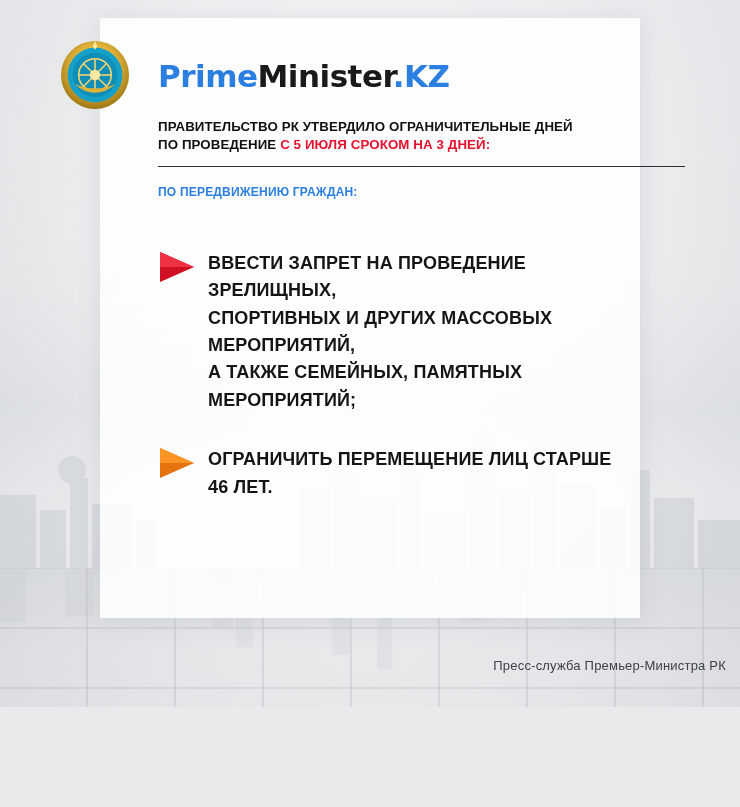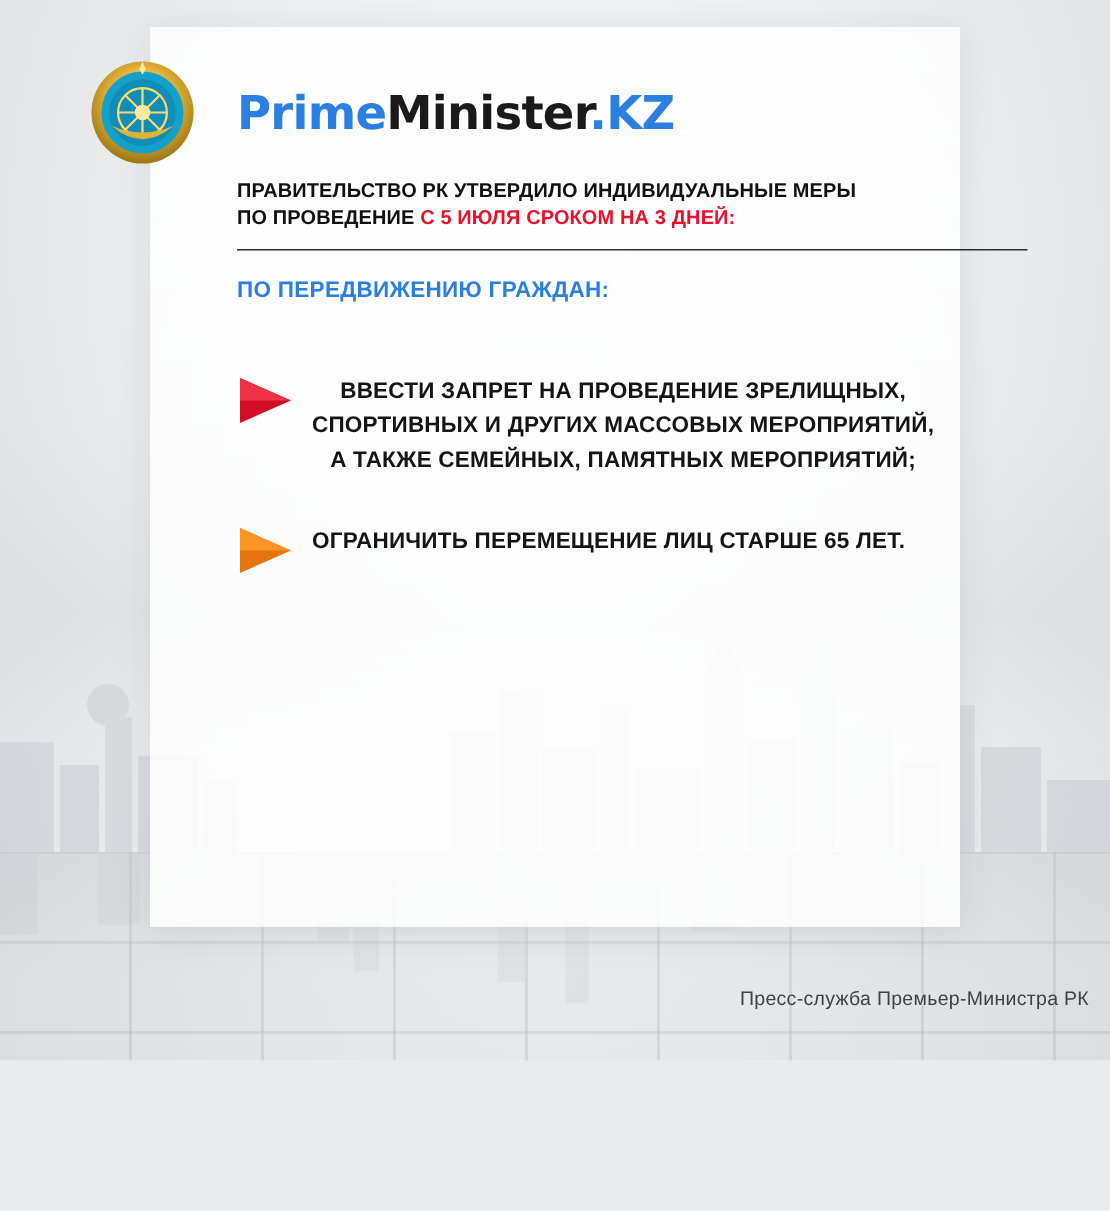--- a/index.html
+++ b/index.html
@@ -107,21 +107,21 @@
     top: 166px;
     width: 527px;
     height: 1px;
     background: #2f2f2f;
   }
 
   .subhead {
     position: absolute;
     left: 158px;
     top: 185px;
-    font-size: 15px;
+    font-size: 12px;
     font-weight: bold;
     color: #2b7fe0;
     letter-spacing: 0.2px;
   }
 
   .items {
     position: absolute;
     left: 158px;
     top: 248px;
     width: 470px;
@@ -133,28 +133,27 @@
     margin-bottom: 30px;
   }
   .bullet {
     flex: 0 0 auto;
     width: 38px;
     height: 34px;
     margin-right: 12px;
     margin-top: 2px;
   }
   .item-text {
-    font-size: 15px;
+    font-size: 18px;
     font-weight: bold;
     color: #151515;
     line-height: 1.52;
     letter-spacing: 0.15px;
     padding-top: 2px;
     white-space: pre-line;
-    text-align: center;
   }
 
   .footer {
     position: absolute;
     right: 14px;
     bottom: 34px;
     font-size: 13px;
     color: #3d4246;
     letter-spacing: 0.2px;
   }
@@ -226,21 +225,21 @@
     <circle cx="50" cy="50" r="7" fill="#ffe9a0"></circle>
     <path d="M22 62 Q50 86 78 62 Q50 74 22 62 Z" fill="#e0b338"></path>
     <path d="M50 4 l3 7 -3 5 -3 -5 z" fill="#ffe9a0"></path>
   </svg>
 
   <div class="brand">
     <span class="b1">Prime</span><span class="b2">Minister</span><span class="b3">.KZ</span>
   </div>
 
   <div class="headline">
-    <div>ПРАВИТЕЛЬСТВО РК УТВЕРДИЛО ИНДИВИДУАЛЬНЫЕ МЕРЫ</div>
+    <div>ПРАВИТЕЛЬСТВО РК УТВЕРДИЛО ОГРАНИЧИТЕЛЬНЫЕ ДНЕЙ</div>
     <div><span>ПО ПРОВЕДЕНИЕ </span><span class="accent">С 5 ИЮЛЯ СРОКОМ НА 3 ДНЕЙ:</span></div>
   </div>
 
   <div class="rule"></div>
 
   <div class="subhead">ПО ПЕРЕДВИЖЕНИЮ ГРАЖДАН:</div>
 
   <div class="items">
 
     <div class="item">
@@ -253,20 +252,20 @@
 А ТАКЖЕ СЕМЕЙНЫХ, ПАМЯТНЫХ МЕРОПРИЯТИЙ;</div>
     </div>
 
 
 
     <div class="item">
       <svg class="bullet" viewBox="0 0 38 34">
         <polygon points="2,2 36,17 2,32" fill="#e5740f"></polygon>
         <polygon points="2,2 36,17 2,17" fill="#fa9424"></polygon>
       </svg>
-      <div class="item-text">ОГРАНИЧИТЬ ПЕРЕМЕЩЕНИЕ ЛИЦ СТАРШЕ 65 ЛЕТ.</div>
+      <div class="item-text">ОГРАНИЧИТЬ ПЕРЕМЕЩЕНИЕ ЛИЦ СТАРШЕ 46 ЛЕТ.</div>
     </div>
 
   </div>
 
   <div class="footer">Пресс-служба Премьер-Министра РК</div>
 
 </div>
 
 </body></html>

